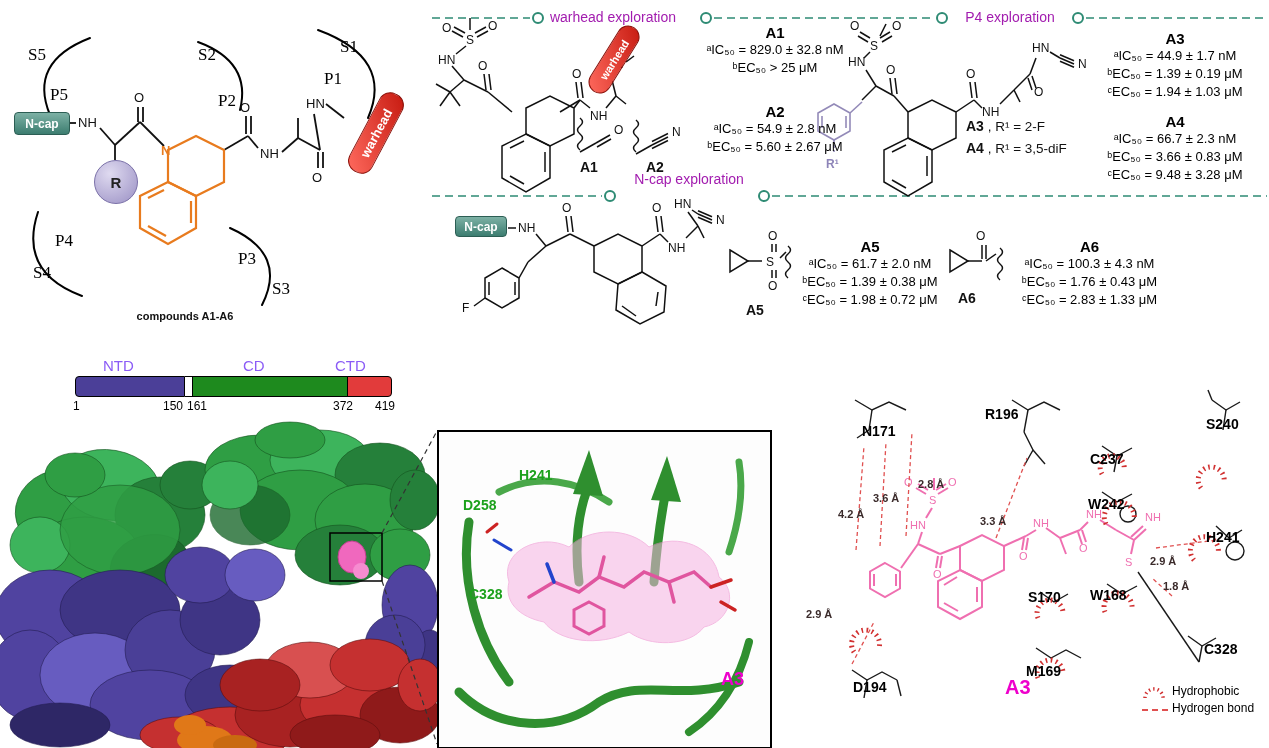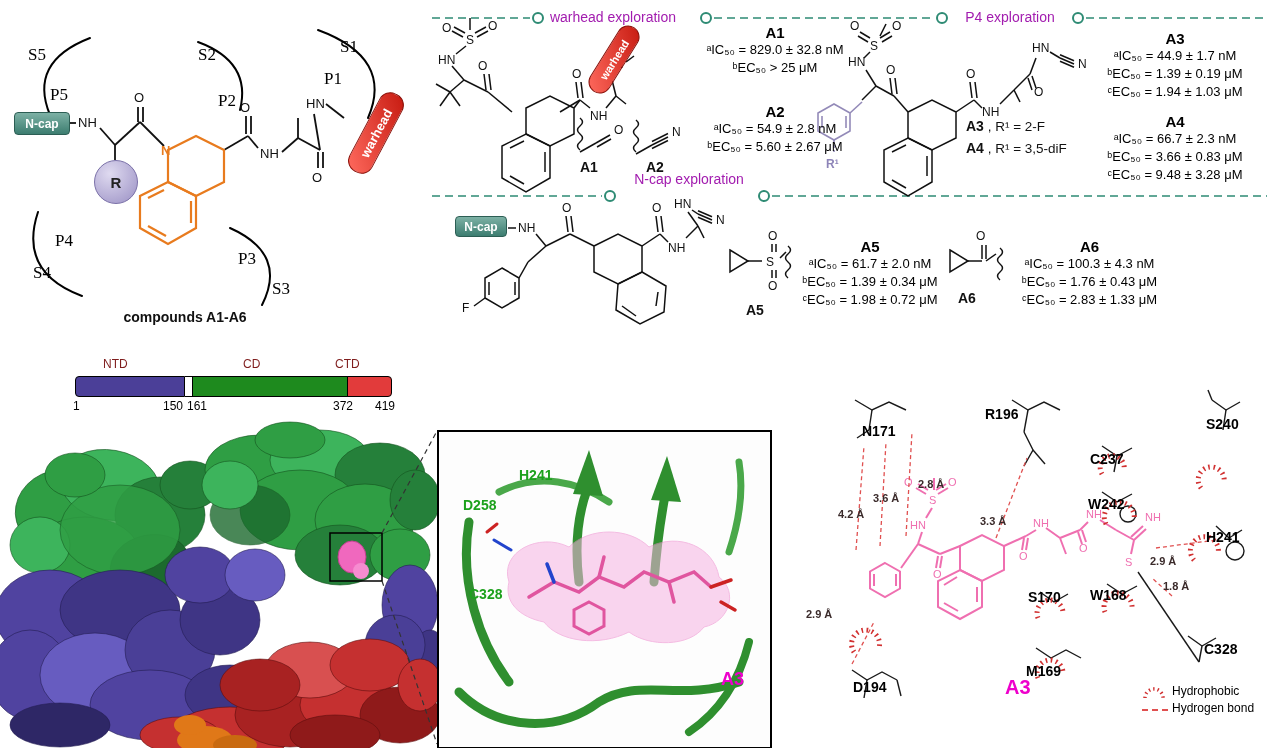--- a/index.html
+++ b/index.html
@@ -1,41 +1,41 @@
 <!DOCTYPE html>
 <html><head>
 <meta charset="utf-8">
 <style>
   html,body{margin:0;padding:0;background:#ffffff;}
   #canvas{position:relative;width:1269px;height:748px;background:#ffffff;overflow:hidden;
           font-family:"Liberation Sans",sans-serif;color:#111;}
   .abs{position:absolute;}
   .t{position:absolute;white-space:nowrap;font-size:13px;line-height:1.1;}
   .pocket{font-size:17px;font-family:"Liberation Serif",serif;color:#000;}
-  .caption{font-weight:bold;font-size:14px;}
+  .caption{font-weight:bold;font-size:11px;}
   .sec-title{font-size:14px;color:#a21caf;text-align:center;}
   .badge{position:absolute;display:flex;align-items:center;justify-content:center;
          color:#fff;font-weight:bold;}
   .ncap-badge{background:linear-gradient(180deg,#7db1a5,#3c7d70);border:1px solid #2c5e54;
               border-radius:4px;font-size:12px;}
   .warhead-badge{background:linear-gradient(135deg,#ff6a5e,#c61a10);border:1px solid #8a0f08;
                  border-radius:12px;font-size:13px;}
   .r-badge{background:radial-gradient(circle at 35% 30%,#dfdaf0,#9a90c4);border:1px solid #7a70a8;
            border-radius:50%;color:#222;font-size:15px;}
   .datablock{position:absolute;text-align:center;font-size:13px;line-height:18px;color:#000;}
   .datablock .title{font-weight:bold;font-size:15px;line-height:17px;}
   .frag-label{font-weight:bold;font-size:14px;}
   .variant{position:absolute;font-size:13.5px;white-space:nowrap;}
   .variant b{font-size:14px;}
   .res{font-weight:bold;font-size:14px;color:#000;}
   .res-green{font-weight:bold;font-size:14px;color:#1ca11c;}
   .dist{font-weight:bold;font-size:11px;color:#3a2a2a;}
   .liga3{font-weight:bold;font-size:20px;color:#ee00cc;}
   .legend-text{font-size:12px;color:#000;}
-  .bar-label{font-size:12px;color:#7f1d1d;}
+  .bar-label{font-size:15px;color:#8b5cf6;}
   .tick{font-size:12px;color:#000;}
   svg text{font-family:"Liberation Sans",sans-serif;}
   .zoom-box{position:absolute;border:2px solid #000;background:#fdfdfd;}
 </style>
 </head>
 <body>
 
 <div id="canvas">
 
   <svg class="abs" style="left:0;top:0" width="430" height="350" viewBox="0 0 430 350">
@@ -340,21 +340,21 @@
   </div>
   <div class="datablock" style="left:1085px;top:113px;width:180px">
     <div class="title">A4</div>
     <div>ᵃIC₅₀ = 66.7 ± 2.3 nM</div>
     <div>ᵇEC₅₀ = 3.66 ± 0.83 μM</div>
     <div>ᶜEC₅₀ = 9.48 ± 3.28 μM</div>
   </div>
   <div class="datablock" style="left:795px;top:238px;width:150px">
     <div class="title">A5</div>
     <div>ᵃIC₅₀ = 61.7 ± 2.0 nM</div>
-    <div>ᵇEC₅₀ = 1.39 ± 0.34 μM</div>
+    <div>ᵇEC₅₀ = 1.39 ± 0.38 μM</div>
     <div>ᶜEC₅₀ = 1.98 ± 0.72 μM</div>
   </div>
   <div class="datablock" style="left:1012px;top:238px;width:155px">
     <div class="title">A6</div>
     <div>ᵃIC₅₀ = 100.3 ± 4.3 nM</div>
     <div>ᵇEC₅₀ = 1.76 ± 0.43 μM</div>
     <div>ᶜEC₅₀ = 2.83 ± 1.33 μM</div>
   </div>
 
   <div class="abs" style="left:75px;top:358px;width:320px;height:56px">

